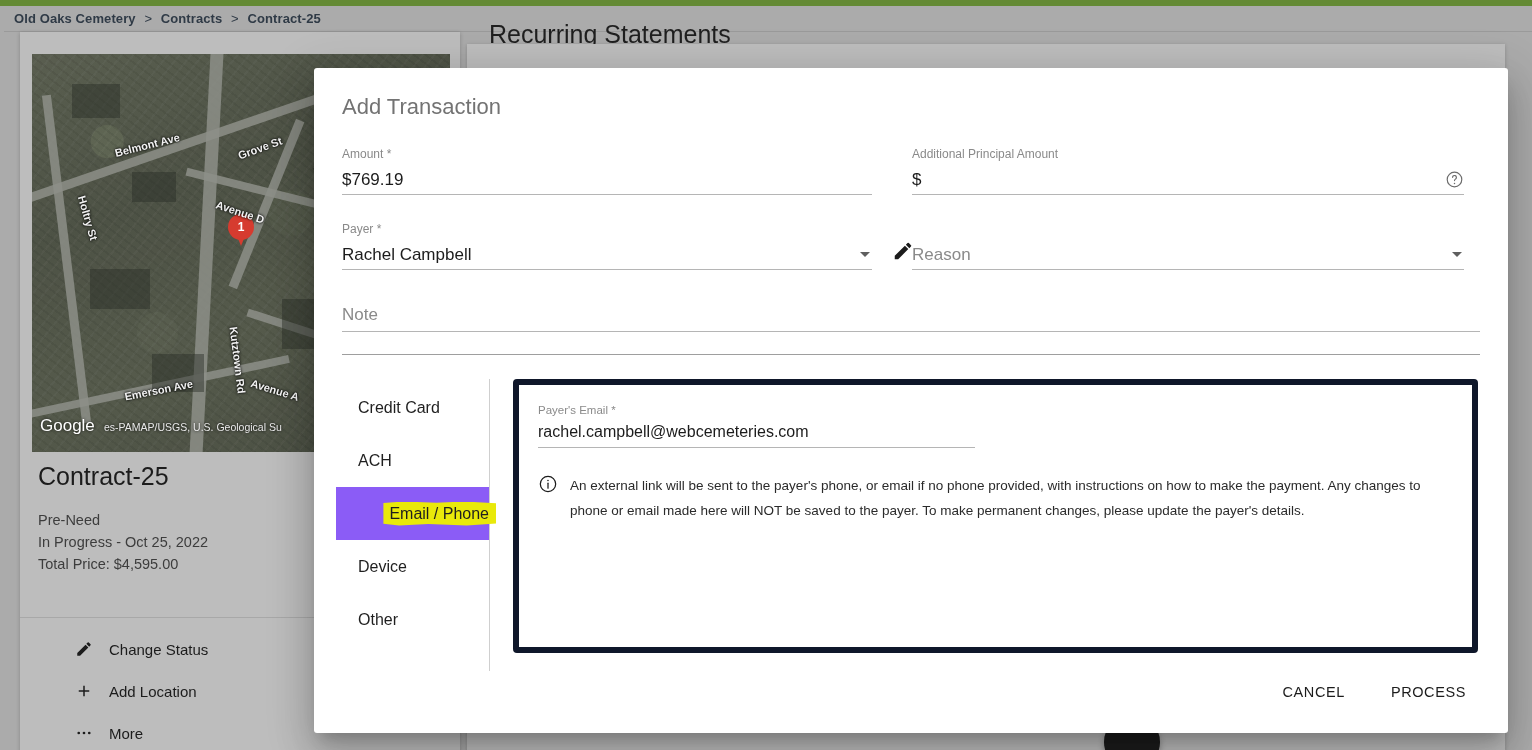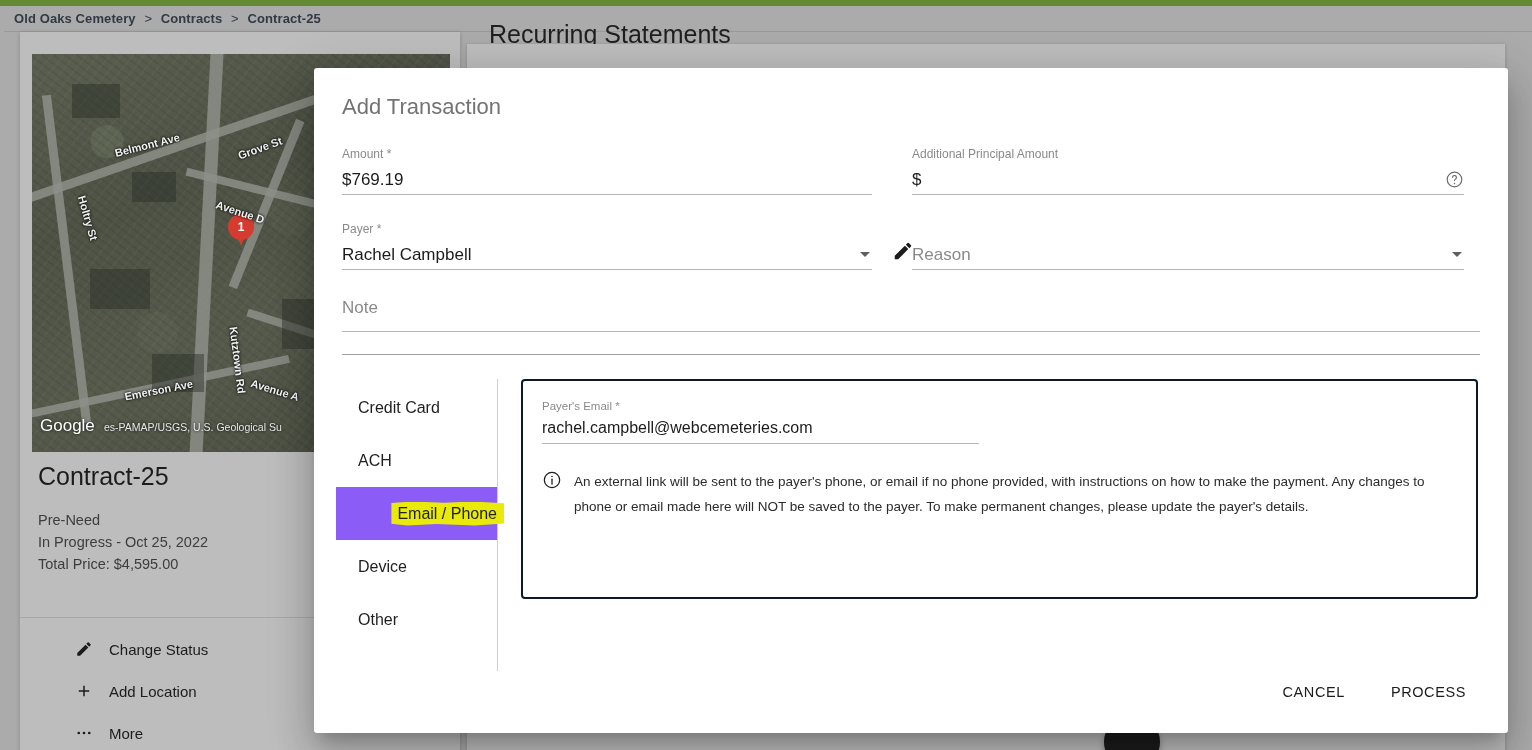--- a/index.html
+++ b/index.html
@@ -169,21 +169,21 @@
     margin-left: auto; margin-right: 2px;
   }
   .help-icon { margin-left: auto; color: #6d6d6d; display: flex; }
   .pencil-btn {
     position: absolute; right: -44px; bottom: 4px;
     width: 26px; height: 26px; display: flex; align-items: center; justify-content: center;
     color: #1c1c1c;
   }
 
   .note-field { margin-top: 2px; }
-  .note-line { border-bottom: 1px solid #b5b5b5; height: 34px; display: flex; align-items: flex-start; }
+  .note-line { border-bottom: 1px solid #b5b5b5; height: 34px; display: flex; align-items: center; }
 
   .dlg-divider { border-top: 1px solid #9e9e9e; margin-top: 22px; }
 
   
   .dlg-mid { display: flex; padding: 24px 28px 0 22px; flex: 1; }
   .methods { width: 165px; border-right: 1px solid #cfcfcf; padding-top: 2px; }
   .method {
     height: 53px; display: flex; align-items: center; padding-left: 22px;
     font-size: 16px; color: #1f1f1f; position: relative;
   }
@@ -191,22 +191,22 @@
   .hl-wrap { position: relative; display: inline-block; }
   .hl-wrap .hl {
     position: absolute; left: -6px; right: -7px; top: -3px; bottom: -3px;
     background: #e9e90a; z-index: 0;
     clip-path: polygon(0% 6%, 18% 0%, 47% 5%, 72% 0%, 100% 7%, 100% 92%, 74% 100%, 40% 94%, 14% 100%, 0% 93%);
   }
   .hl-wrap .txt { position: relative; z-index: 1; }
 
   .panel {
     flex: 1; margin-left: 23px; margin-right: 2px;
-    border: 2px solid #0f172a; border-radius: 4px;
-    padding: 18px 24px 20px 19px; height: 220px;
+    border: 6px solid #0f172a; border-radius: 4px;
+    padding: 18px 24px 20px 19px; height: 274px;
   }
   .panel-fields { display: flex; }
   .pf { width: 437px; }
   .pf2 { width: 437px; margin-left: 36px; }
   .pf-label { font-size: 11.5px; color: #8a8a8a; line-height: 15px; margin-bottom: 2px; }
   .pf-line { border-bottom: 1px solid #b5b5b5; height: 28px; display: flex; align-items: center; padding-bottom: 3px; }
   .pf-value { font-size: 16px; color: #1c1c1c; }
   .pf-placeholder { font-size: 16px; color: #8a8a8a; }
   .pf2-top { height: 17px; }
 

